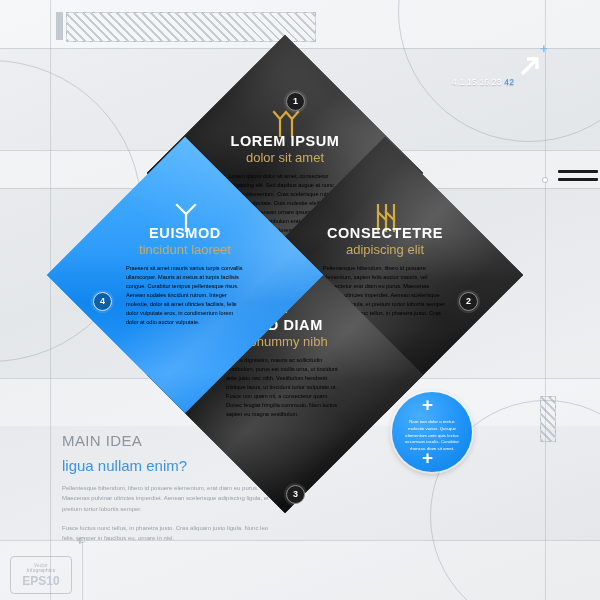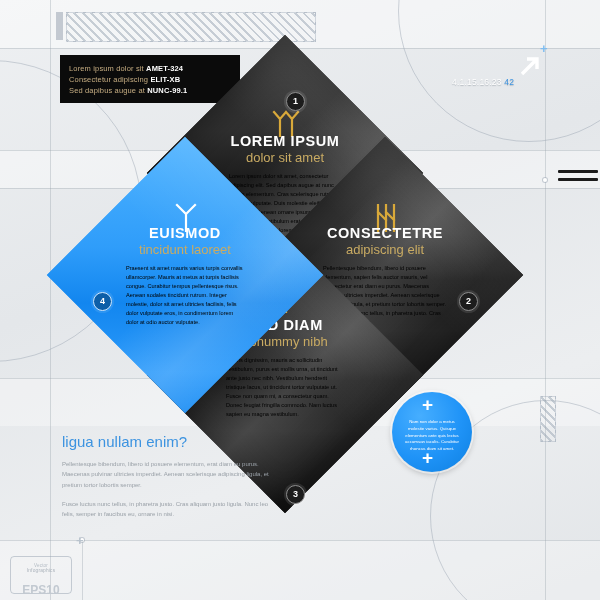--- a/index.html
+++ b/index.html
@@ -89,34 +89,34 @@
   #infocircle{position:absolute;left:392px;top:392px;width:80px;height:80px;border-radius:50%;
     background:radial-gradient(circle at 35% 30%,#46aeff 0%,#1f93f7 55%,#0d7fe0 100%);
     box-shadow:0 0 0 2px rgba(255,255,255,.55),0 2px 6px rgba(0,0,0,.25);}
   #infocircle .ptext{position:absolute;left:10px;top:27px;width:60px;
     font-size:4.4px;line-height:1.55;color:#ffffff;text-align:center;}
   .plusbig{position:absolute;color:#ffffff;font-size:19px;font-weight:bold;line-height:19px;}
 
   
   #mainidea{position:absolute;left:62px;top:432px;width:215px;}
   #mainidea .mi-t{font-size:15px;color:#8d949b;letter-spacing:.4px;}
-  #mainidea .mi-s{font-size:15px;color:#3c93e0;margin-top:1px;}
+  #mainidea .mi-s{font-size:15px;color:#3c93e0;margin-top:8px;}
   #mainidea p{font-size:6px;line-height:1.72;color:#9aa1a8;margin:9px 0 0;}
 
   
   #codelabel{position:absolute;left:452px;top:77px;font-size:8.5px;color:#ffffff;
      letter-spacing:.2px;text-shadow:0 1px 1px rgba(130,140,150,.5);}
   #codelabel .hi{color:#3c93e0;font-weight:normal;}
   #arrowicon{position:absolute;left:516px;top:52px;}
 
   #eps{position:absolute;left:10px;top:556px;width:60px;height:36px;
     border:1px solid rgba(150,162,175,.5);border-radius:4px;text-align:center;}
   #eps .e1{font-size:4.6px;color:#b4bcc4;margin-top:6px;letter-spacing:.2px;}
   #eps .e2{font-size:4.8px;color:#aab2bb;letter-spacing:.2px;}
-  #eps .e3{font-size:12px;color:#c2c9d1;font-weight:bold;margin-top:10px;}
+  #eps .e3{font-size:12px;color:#c2c9d1;font-weight:bold;margin-top:1px;}
 </style>
 </head>
 <body>
 
 <div id="stage">
 
   <div class="bg-band" style="top:0px;height:48px;background:rgba(255,255,255,.45);"></div>
   <div class="bg-band" style="top:150px;height:38px;background:rgba(255,255,255,.40);"></div>
   <div class="bg-band" style="top:378px;height:48px;background:rgba(255,255,255,.35);"></div>
   <div class="bg-band" style="top:540px;height:60px;background:rgba(255,255,255,.30);"></div>
@@ -147,31 +147,20 @@
 
   <svg id="arrowicon" width="28" height="28" viewBox="0 0 28 28">
     <path d="M6 22 L20 8 M11 7 H21 V17" stroke="#ffffff" stroke-width="3.4" fill="none" stroke-linecap="butt"></path>
   </svg>
 
   <div id="codelabel">
     <span>4.1.15.16.23</span>
     <span class="hi">42</span>
   </div>
 
-  <div id="note">
-    <div class="ln">
-      <span>Lorem ipsum dolor sit </span><b>AMET-324</b>
-    </div>
-    <div class="ln">
-      <span>Consectetur adipiscing </span><b>ELIT-XB</b>
-    </div>
-    <div class="ln">
-      <span>Sed dapibus augue at </span><b>NUNC-99.1</b>
-    </div>
-  </div>
 
   <div id="diamond">
 
     <div class="quad q-top">
       <div class="qin dark-face">
         <div class="gloss"></div>
         <div class="sheen" style="left:40%;"></div>
       </div>
       <div class="qcontent">
         <svg class="rune" style="left:83px;top:32px;" width="32" height="30" viewBox="0 0 32 30">
@@ -242,20 +231,21 @@
   <div class="badge" style="left:286px;top:485px;">3</div>
   <div class="badge b4" style="left:93px;top:292px;">4</div>
 
   <div id="infocircle">
     <div class="plusbig" style="left:30px;top:3px;">+</div>
     <div class="ptext">Nam non dolor a metus molestie varius. Quisque elementum ante quis lectus accumsan iaculis. Curabitur rhoncus diam sit amet.</div>
     <div class="plusbig" style="left:30px;top:56px;">+</div>
   </div>
 
   <div id="mainidea">
+    <div class="mi-t">MAIN IDEA</div>
     <div class="mi-s">ligua nullam enim?</div>
     <p>Pellentesque bibendum, libero id posuere elementum, erat diam eu purus. Maecenas pulvinar ultricies imperdiet. Aenean scelerisque adipiscing ligula, et pretium tortor lobortis semper.</p>
     <p>Fusce luctus nunc tellus, in pharetra justo. Cras aliquam justo ligula. Nunc leo felis, semper in faucibus eu, ornare in nisi.</p>
   </div>
 
   <div id="eps">
     <div class="e1">Vector</div>
     <div class="e2">Infographics</div>
     <div class="e3">EPS10</div>
   </div>

